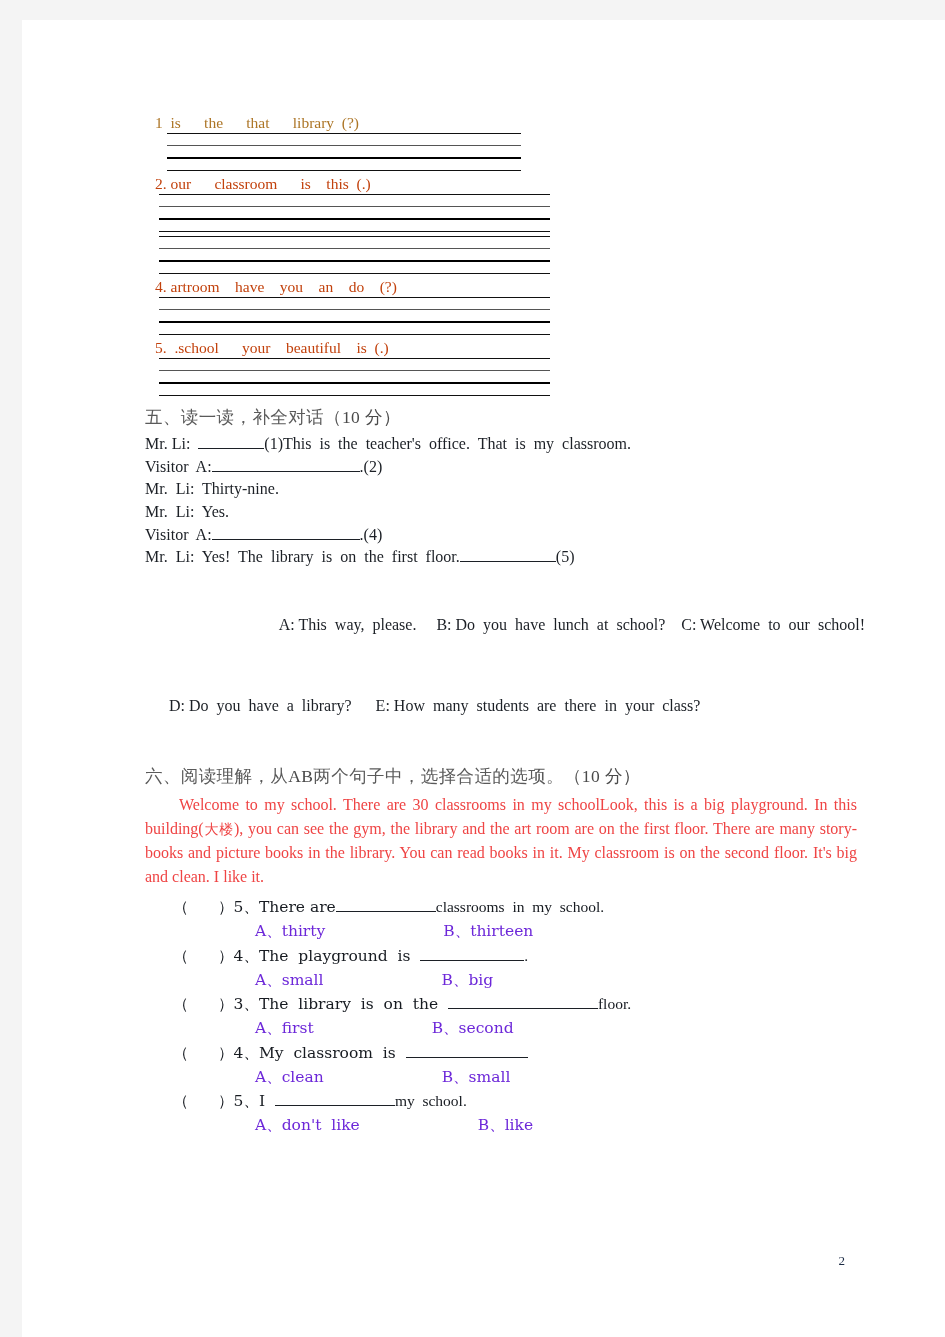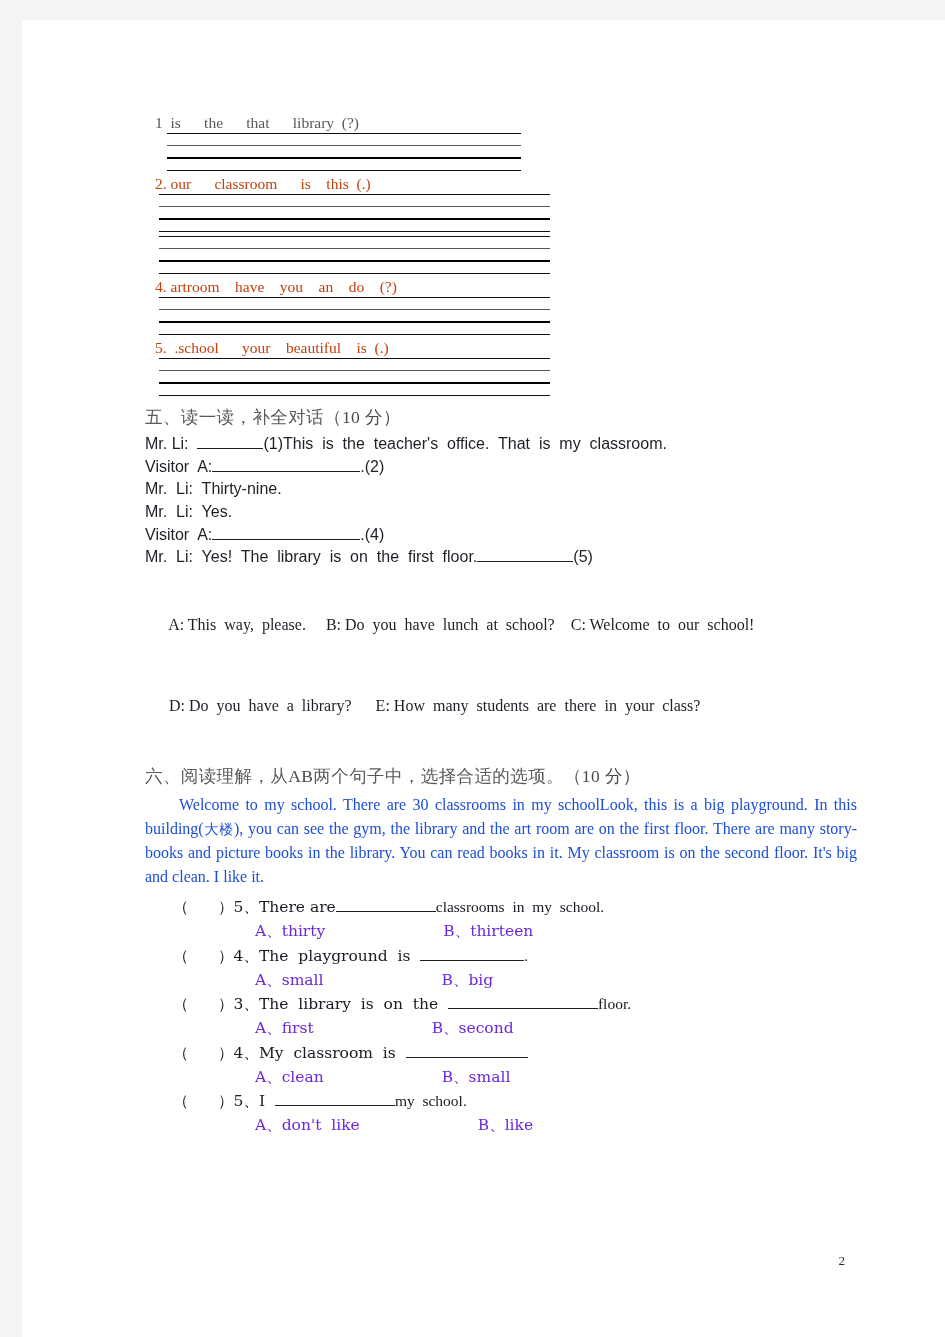--- a/index.html
+++ b/index.html
@@ -46,36 +46,36 @@
   
   .wo-block { margin-top: 4px; }
   .wo-words {
     font-family: "Liberation Serif", serif;
     font-size: 15.5px;
     color: #c2410c;
     white-space: pre;
     padding-left: 10px;
     line-height: 1.1;
   }
-  .wo-words.faded { color: #404040; opacity: 0.88; }
+  .wo-words.faded { color: #a16207; opacity: 0.88; }
   .grid4 {
     margin: 2px 0 0 0;
     position: relative;
   }
   .grid4 .ln {
     height: 0;
     border-top: 1.4px solid #111;
   }
   .grid4 .ln.thin { border-top: 1.1px solid #555; }
   .grid4 .ln.thick { border-top: 2px solid #000; }
   .grid4 .gap { height: 11px; }
 
   
   .dlg-line {
-    font-family: Liberation Sans, sans-serif;
+    font-family: Liberation Serif, serif;
     font-size: 16px;
     color: #1c2026;
     white-space: pre;
     line-height: 1.42;
   }
   .blank-u {
     display: inline-block;
     border-bottom: 1.3px solid #1c2026;
     vertical-align: baseline;
   }
@@ -84,21 +84,21 @@
     font-size: 16px;
     color: #1c2026;
     white-space: pre;
     line-height: 1.4;
   }
 
   
   .passage {
     font-family: "Liberation Serif", serif;
     font-size: 16px;
-    color: #1d4ed8;
+    color: #ef4444;
     text-align: justify;
     text-align-last: left;
     line-height: 1.5;
     width: 712px;
   }
   .passage .indent { display: inline-block; width: 34px; }
   .passage .cn { font-family: "DejaVu Serif", serif; font-size: 14px; }
 
   
   .mc-q {
@@ -204,21 +204,21 @@
 
     <div id="dlg-list">
         <div class="dlg-line"><span>Mr. Li:  </span><span class="blank-u" style="width: 66px;"></span><span>(1)This  is  the  teacher's  office.  That  is  my  classroom.</span></div>
         <div class="dlg-line"><span>Visitor  A:</span><span class="blank-u" style="width: 148px;"></span><span>.(2)</span></div>
         <div class="dlg-line"><span>Mr.  Li:  Thirty-nine.</span></div>
         <div class="dlg-line"><span>Mr.  Li:  Yes.</span></div>
         <div class="dlg-line"><span>Visitor  A:</span><span class="blank-u" style="width: 148px;"></span><span>.(4)</span></div>
         <div class="dlg-line"><span>Mr.  Li:  Yes!  The  library  is  on  the  first  floor.</span><span class="blank-u" style="width: 96px;"></span><span>(5)</span></div>
       </div>
 
-    <div class="opts-line" style="margin-top:22px;">
+    <div class="opts-line" style="margin-top:22px;text-align:right;">
       <span>A: This  way,  please.     B: Do  you  have  lunch  at  school?    C: Welcome  to  our  school!</span>
     </div>
     <div class="opts-line" style="margin-top:14px;">
       <span>D: Do  you  have  a  library?      E: How  many  students  are  there  in  your  class?</span>
     </div>
 
     <div class="cn-heading" style="margin-top:26px; margin-bottom:4px;">
       <span>六、阅读理解，从</span><span class="lat">AB</span><span>两个句子中，选择合适的选项。（</span><span class="lat">10 分）</span>
     </div>
 

